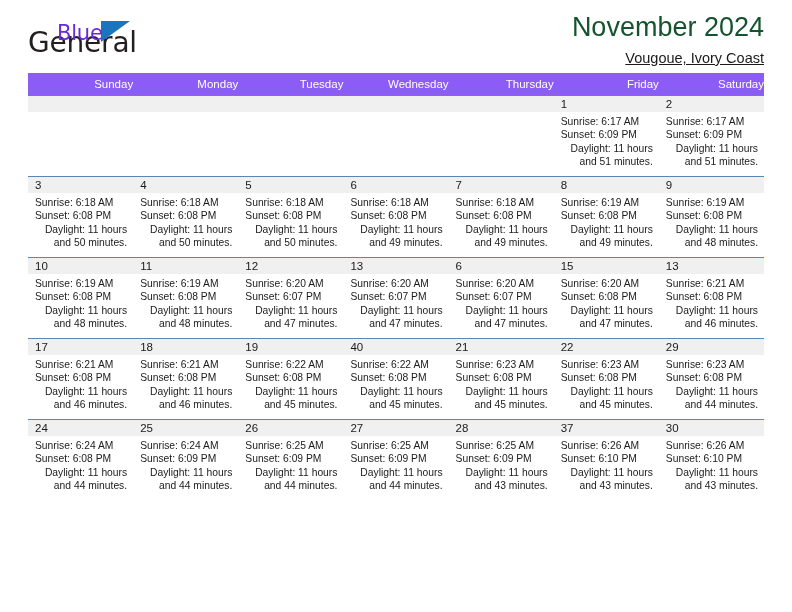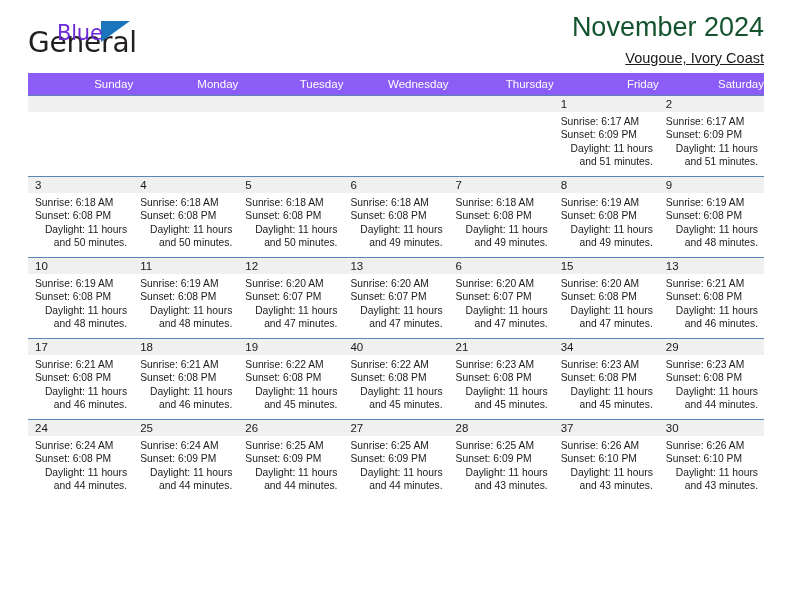--- a/index.html
+++ b/index.html
@@ -411,21 +411,21 @@
               <div class="date-band">21</div>
               <div class="cell-body">
                 <div>Sunrise: 6:23 AM</div>
                 <div>Sunset: 6:08 PM</div>
                 <div class="daylight">Daylight: 11 hours and 45 minutes.</div>
               </div>
             </div>
           </td>
           <td>
             <div class="cell-inner">
-              <div class="date-band">34</div>
+              <div class="date-band">22</div>
               <div class="cell-body">
                 <div>Sunrise: 6:23 AM</div>
                 <div>Sunset: 6:08 PM</div>
                 <div class="daylight">Daylight: 11 hours and 45 minutes.</div>
               </div>
             </div>
           </td>
           <td>
             <div class="cell-inner">
               <div class="date-band">29</div>

